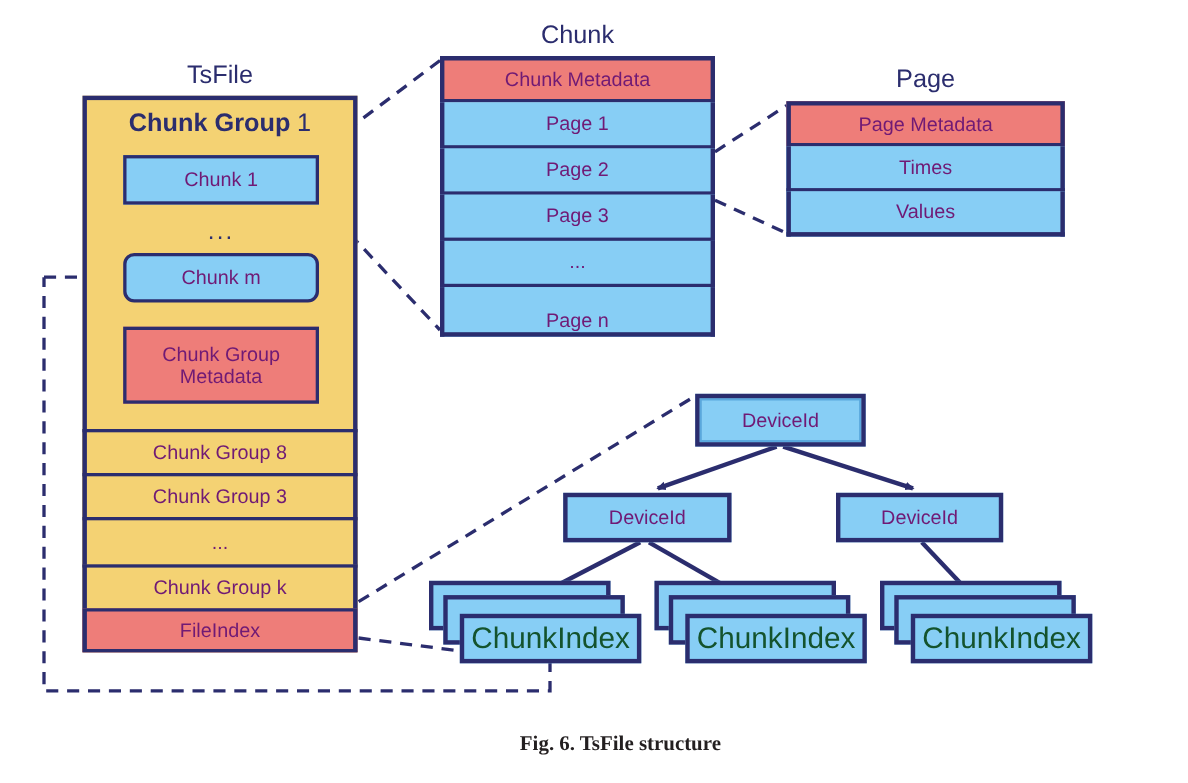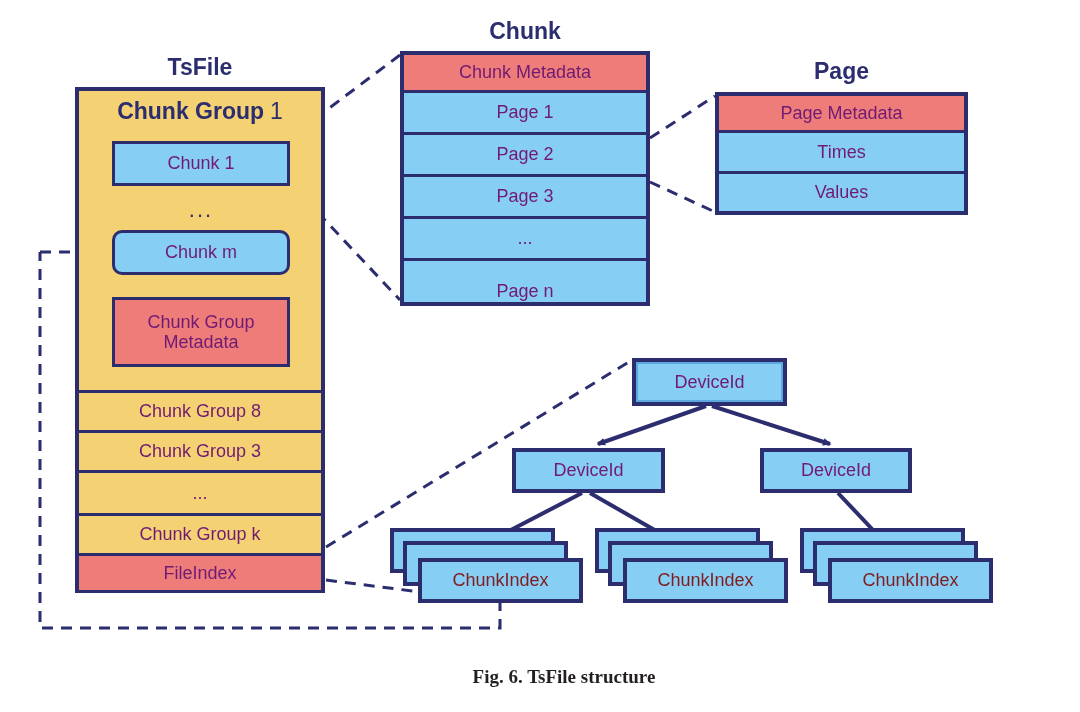--- a/index.html
+++ b/index.html
@@ -10,22 +10,22 @@
   }
   #stage{position:absolute;left:0;top:0;width:1080px;height:712px;}
 
   
   .box{position:absolute;box-sizing:border-box;display:flex;align-items:center;
        justify-content:center;text-align:center;line-height:1.12;}
   .blue{background:#87cef5;border:3px solid #2b2d6e;}
   .red{background:#ee7d79;border:3px solid #2b2d6e;}
 
   .lbl{font-size:18px;color:#701a75;}
-  .lbl-sm{font-size:18px;color:#7f1d1d;}
-  .title{position:absolute;font-size:23px;font-weight:bold;color:#2b2d6e;text-align:center;}
+  .lbl-sm{font-size:27px;color:#14532d;}
+  .title{position:absolute;font-size:23px;font-weight:normal;color:#2b2d6e;text-align:center;}
 
   
   #tsfile-outer{left:75px;top:87px;width:250px;height:506px;background:#f4d273;
                 border:4px solid #2b2d6e;box-sizing:border-box;position:absolute;}
   .cg-row{position:absolute;left:75px;width:250px;box-sizing:border-box;
           background:#f4d273;border-left:4px solid #2b2d6e;border-right:4px solid #2b2d6e;
           border-top:3px solid #2b2d6e;display:flex;align-items:center;justify-content:center;}
   #cg-head{position:absolute;left:75px;top:93px;width:250px;height:36px;
            display:flex;align-items:center;justify-content:center;}
   #cg-head .b{font-size:23px;font-weight:bold;}

